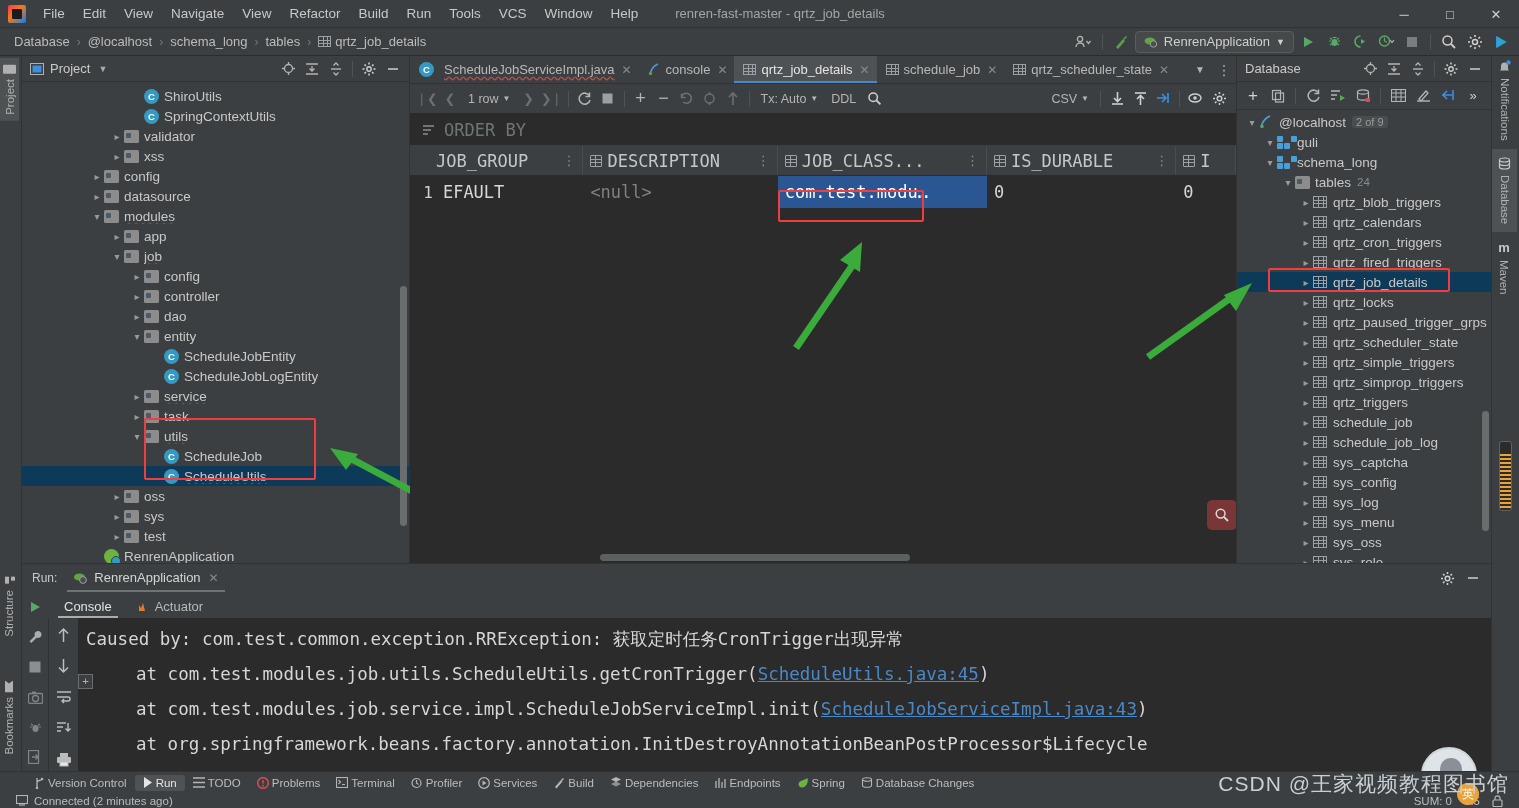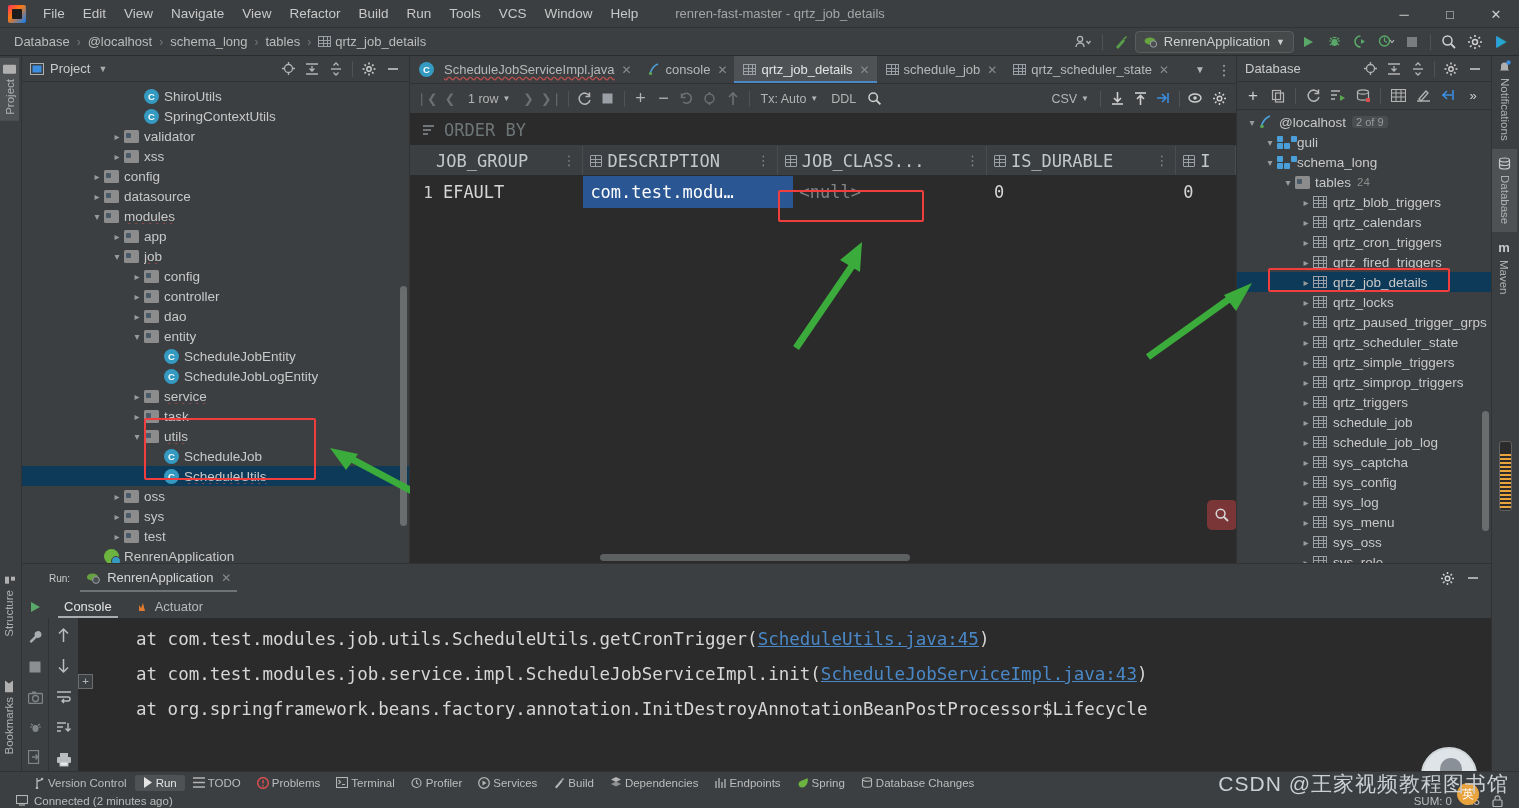--- a/index.html
+++ b/index.html
@@ -283,21 +283,21 @@
   
   .runpanel {
     position: absolute; left: 22px; top: 563px; width: 1469px; height: 208px;
     background: #3c3f41; border-top: 1px solid #323232;
     display: flex; flex-direction: column;
   }
   .run-head {
     height: 28px; display: flex; align-items: center; padding: 0 6px 0 10px;
     flex: none; position: relative;
   }
-  .run-label { font-size: 10px; color: #c8c8c8; margin-right: 10px; margin-left: 17px; }
+  .run-label { font-size: 12px; color: #c8c8c8; margin-right: 10px; }
   .run-tab {
     display: flex; align-items: center; gap: 6px; font-size: 13px; color: #d5d5d5;
     padding: 3px 6px 4px 6px; position: relative;
   }
   .run-tab::after {
     content:""; position:absolute; left:0; right:0; bottom:-3px; height:2px; background:#6e7375;
   }
   .run-gear { margin-left: auto; display: flex; gap: 2px; }
   .run-subtabs {
     height: 26px; display: flex; align-items: flex-end; padding-left: 30px; gap: 0;
@@ -866,22 +866,22 @@
       </div>
       <div class="gh" style="width:60px;">
         <span class="colicon"></span>
         <span>I</span>
       </div>
     </div>
 
     <div class="gridrow">
       <div class="rownum">1</div>
       <div class="gc" style="width:148px;">EFAULT</div>
+      <div class="gc nullv" style="width:195px;">&lt;null&gt;</div>
       <div class="gc sel" style="width:210px;">com.test.modu…</div>
-      <div class="gc nullv" style="width:195px;">&lt;null&gt;</div>
       <div class="gc" style="width:190px;">0</div>
       <div class="gc" style="width:60px;">0</div>
     </div>
 
     <div class="editor-body">
       <div class="hscroll"></div>
       <div class="searchbubble">
         <svg width="16" height="16" viewBox="0 0 16 16">
             <circle cx="6.6" cy="6.6" r="4.4" fill="none" stroke="#d8d8d8" stroke-width="1.5"></circle>
             <path d="M10 10l4 4" stroke="#d8d8d8" stroke-width="1.8"></path>
@@ -1247,20 +1247,21 @@
               <rect x="4" y="1" width="8" height="4" fill="#b9bdbf"></rect>
               <rect x="1" y="5" width="14" height="6" rx="1" fill="#b9bdbf"></rect>
               <rect x="4" y="10" width="8" height="4" fill="#e8e8e8" stroke="#b9bdbf"></rect>
             </svg>
         </span>
         <span class="tbtn" style="color:#8b8f91;font-size:12px;margin-top:6px;">»</span>
       </div>
       <div class="console" id="console-output">
         <div class="console-fold">+</div>
         <div class="console-scroll-x"></div>
+      <div style="padding-left: 0px;"><span>Caused by: com.test.common.exception.RRException: 获取定时任务CronTrigger出现异常</span></div>
           <div style="padding-left: 50px;"><span>at com.test.modules.job.utils.ScheduleUtils.getCronTrigger(</span><span class="lnk">ScheduleUtils.java:45</span><span>)</span></div>
           <div style="padding-left: 50px;"><span>at com.test.modules.job.service.impl.ScheduleJobServiceImpl.init(</span><span class="lnk">ScheduleJobServiceImpl.java:43</span><span>)</span></div>
           <div style="padding-left: 50px;"><span>at org.springframework.beans.factory.annotation.InitDestroyAnnotationBeanPostProcessor$Lifecycle</span></div>
         </div>
       <div class="avatar"></div>
       <div class="avatar-badge">英</div>
     </div>
   </div>
 
   <div class="ss-corner">

